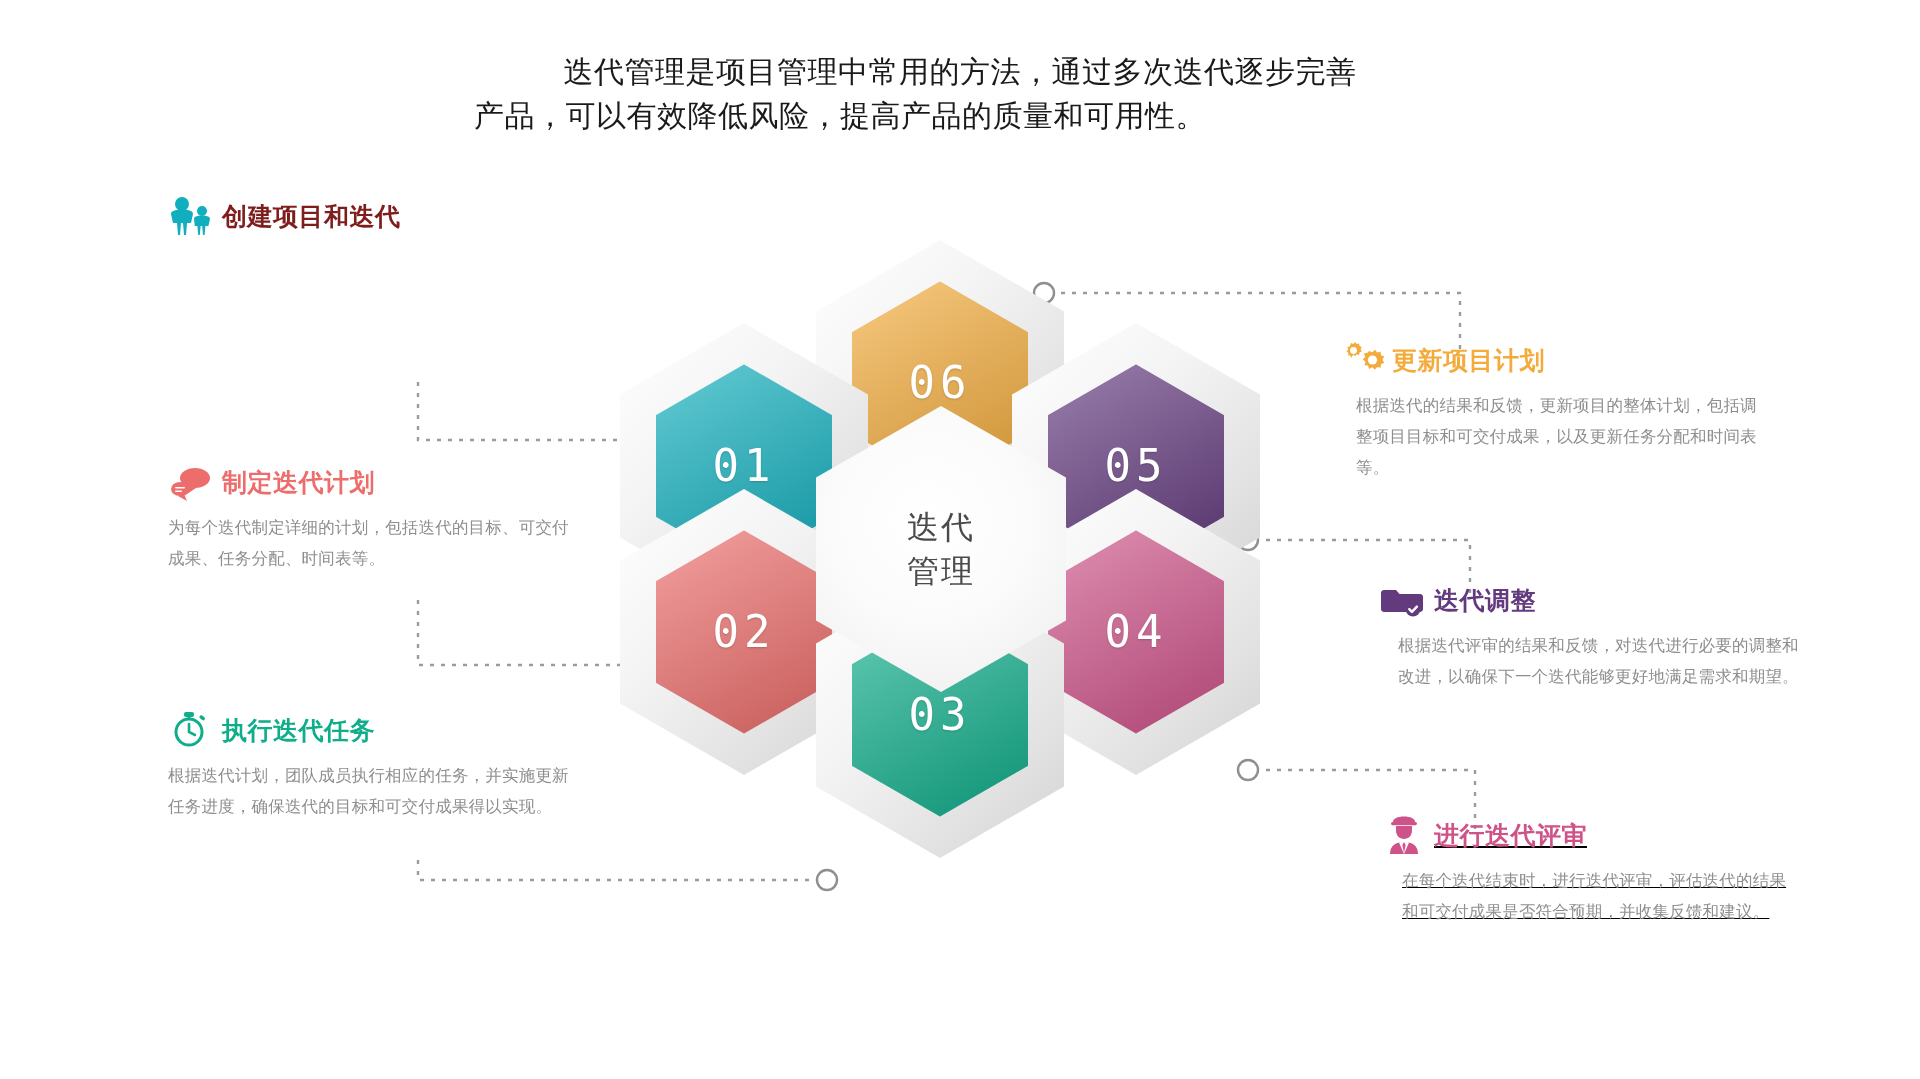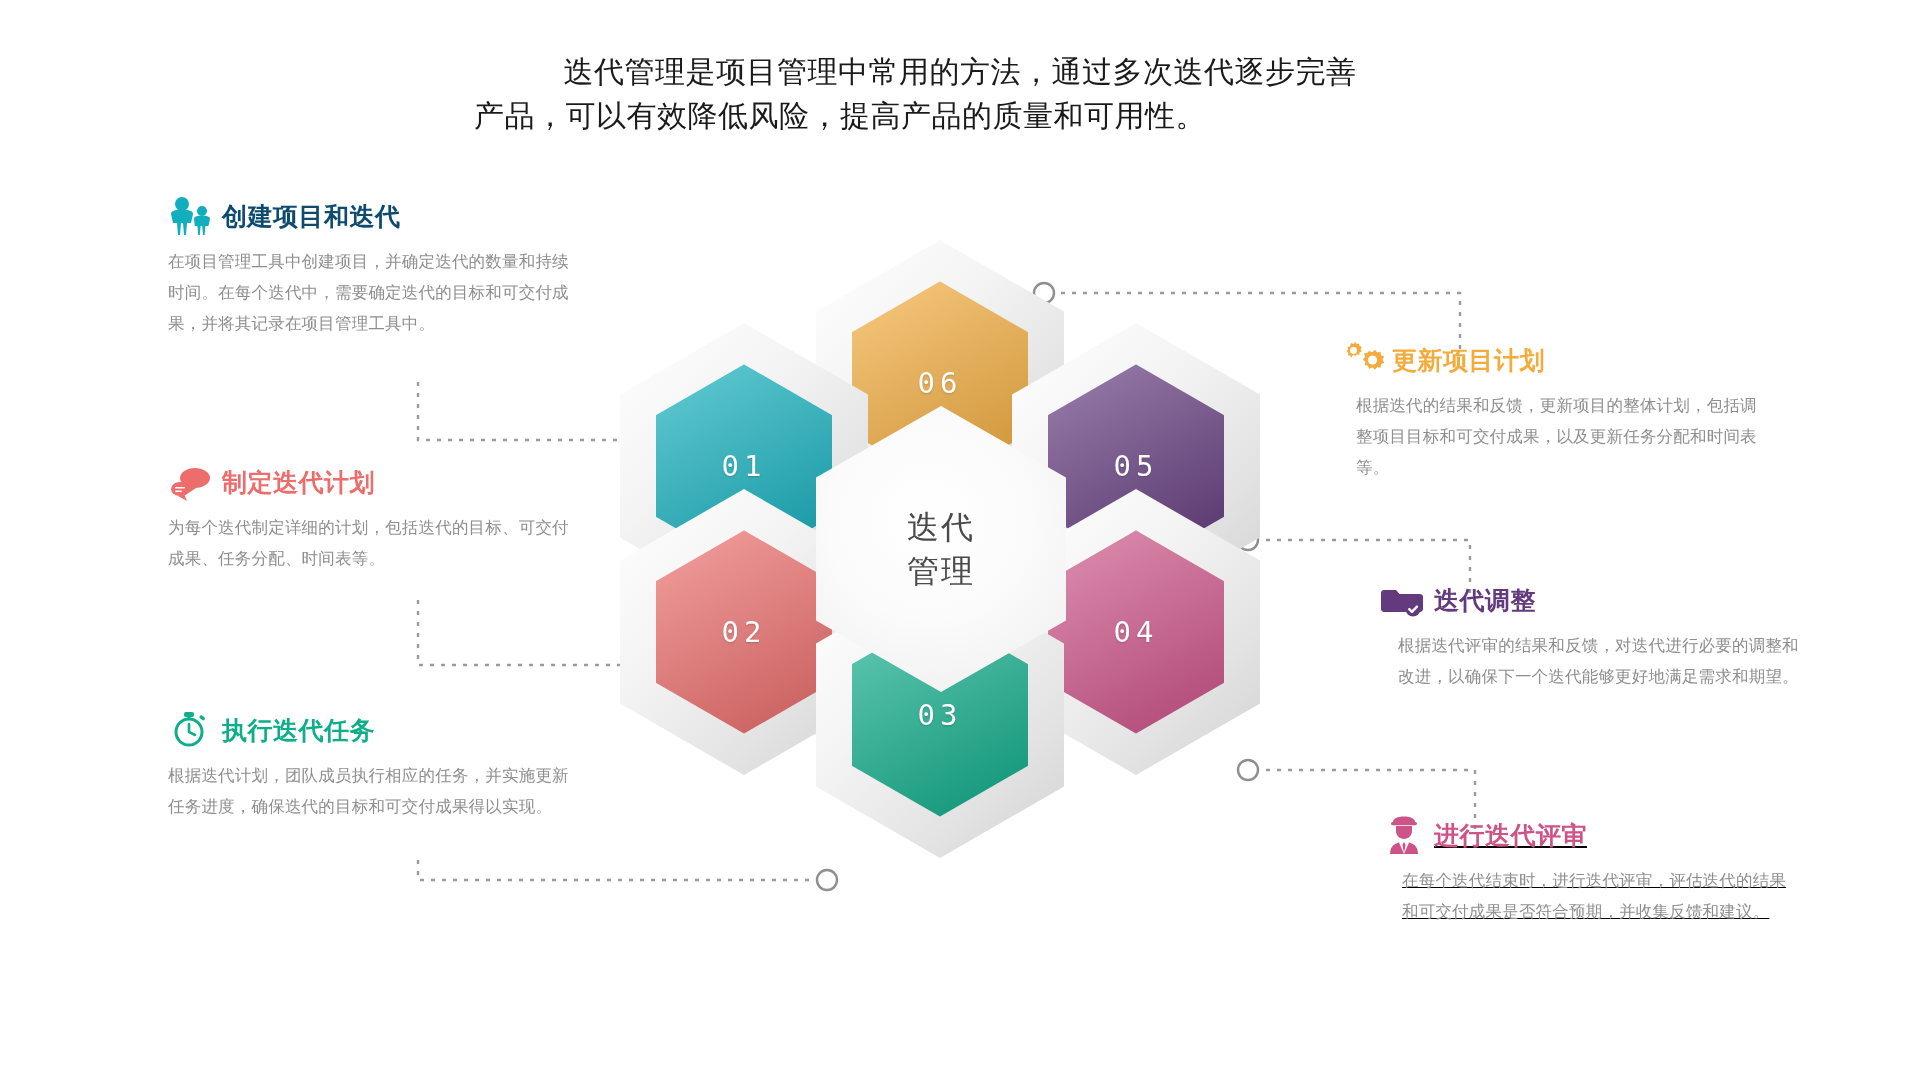--- a/index.html
+++ b/index.html
@@ -60,21 +60,21 @@
     background:linear-gradient(135deg,#ffffff 0%,#f4f4f4 38%,#e3e3e3 72%,#d2d2d2 100%);
     box-shadow:0 10px 22px rgba(0,0,0,.13);
   }
   .hexinner{
     position:absolute;left:14.5%;top:14.5%;width:71%;height:71%;
     clip-path:polygon(50% 0%,100% 25%,100% 75%,50% 100%,0% 75%,0% 25%);
     background:linear-gradient(150deg,rgba(255,255,255,.35),rgba(0,0,0,.16));
     display:flex;align-items:center;justify-content:center;
   }
   .hexnum{
-    color:#ffffff;font-size:29px;letter-spacing:5px;font-weight:400;
+    color:#ffffff;font-size:44px;letter-spacing:5px;font-weight:400;
     font-family:"DejaVu Sans Mono","Liberation Mono",monospace;
     text-shadow:0 1px 2px rgba(0,0,0,.18);
   }
   .hexcenter{
     position:absolute;width:250px;height:286px;left:196px;top:166px;
     display:flex;align-items:center;justify-content:center;
     background:radial-gradient(circle at 45% 40%,#ffffff 0%,#fbfbfb 45%,#ededed 100%);
     clip-path:polygon(50% 0%,100% 25%,100% 75%,50% 100%,0% 75%,0% 25%);
   }
   .hexcenter .ctext{
@@ -174,23 +174,22 @@
       <span class="ico">
         <svg viewBox="0 0 48 40" width="48" height="40">
           <g fill="#11AFBD">
             <circle cx="14" cy="8" r="7"></circle>
             <path d="M3 18c0-3 4-4.5 11-4.5S25 15 25 18l-2 9h-4l-1 12h-2l-1-12h-2l-1 12h-2l-1-12H5z"></path>
             <circle cx="34" cy="15" r="5"></circle>
             <path d="M26 23c0-2.2 3-3.4 8-3.4s8 1.2 8 3.4l-1.6 7h-3l-.8 9h-1.6l-.8-9h-1.6l-.8 9h-1.6l-.8-9h-2.6z"></path>
           </g>
         </svg>
       </span>
-      <span class="ttl" style="color:#0c4a6e;">创建项目和迭代</span>
-    </div>
-    <p>在项目管理工具中创建项目，并确定迭代的数量和持续时间。在每个迭代中，需要确定迭代的目标和可交付成果，并将其记录在项目管理工具中。</p>
+      <span class="ttl" style="color:#7f1d1d;">创建项目和迭代</span>
+    </div>
   </div>
 
   <div class="block left" id="blk2">
     <div class="hd">
       <span class="ico">
         <svg viewBox="0 0 48 40" width="48" height="40">
           <g fill="#EC6D6B">
             <ellipse cx="27" cy="16" rx="15" ry="10"></ellipse>
             <path d="M20 24 L16 34 L28 26 Z"></path>
             <ellipse cx="12" cy="27" rx="9" ry="7"></ellipse>

